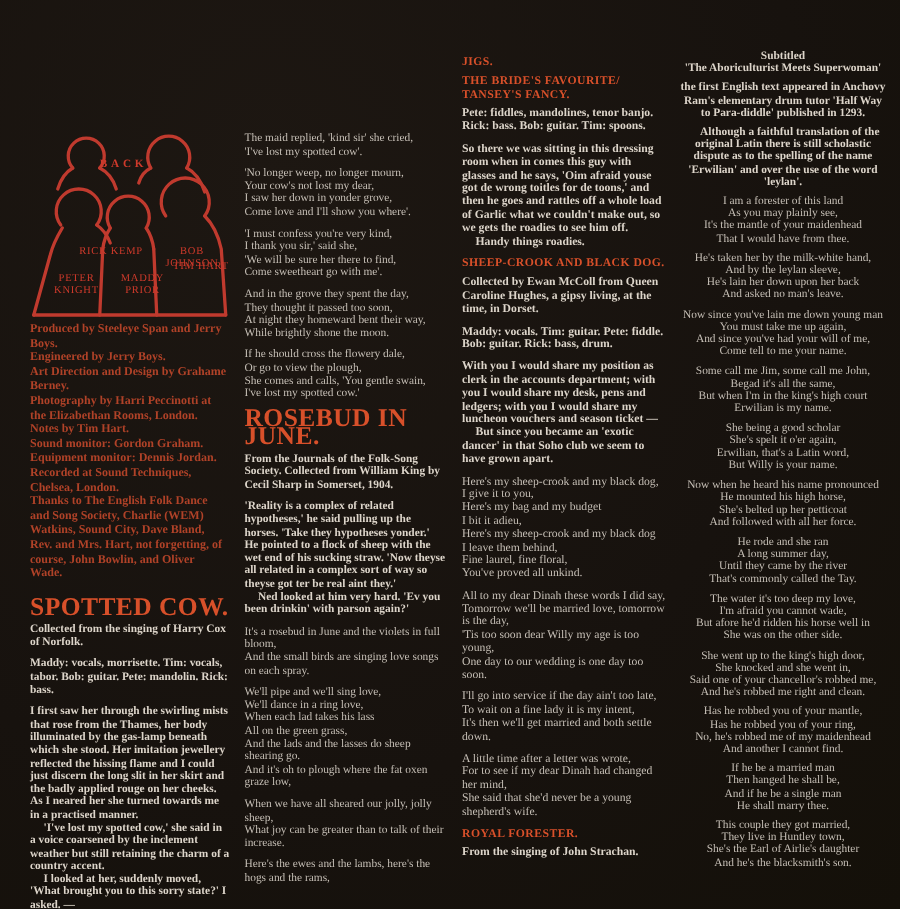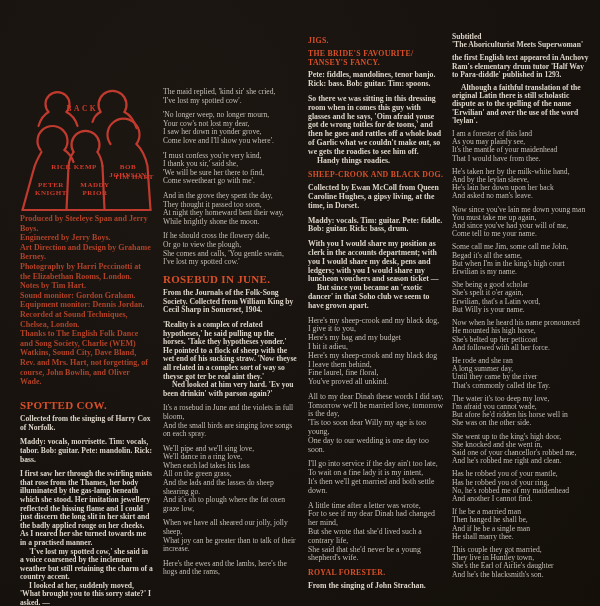--- a/index.html
+++ b/index.html
@@ -11,32 +11,32 @@
     font-family:"Liberation Serif","DejaVu Serif",serif;
   }
   .col{position:absolute;color:#c6bfb6;}
   .col1{left:20px;top:80px;width:133px;}
   .col2{left:163px;top:88px;width:134px;}
   .col3{left:308px;top:33px;width:136px;}
   .col4{left:452px;top:33px;width:140px;}
   .col1 .blocks{margin-top:2px;}
   .block{margin:0 0 6px 0;font-size:7.6px;line-height:8.6px;}
   .col3 .block{font-size:7.8px;line-height:8.8px;margin-bottom:6px;}
-  .col4 .block{font-size:7.6px;line-height:8.2px;margin-bottom:5px;}
-  .heading{color:#d8502a;font-weight:bold;font-size:11px;line-height:12.5px;letter-spacing:.3px;margin:5px 0 4px 0;}
+  .col4 .block{font-size:7.6px;line-height:8.2px;margin-bottom:5px;text-align:center;}
+  .heading{color:#d8502a;font-weight:bold;font-size:17px;line-height:12.5px;letter-spacing:.3px;margin:5px 0 4px 0;}
   .col3 .heading{margin:4px 0 4px 0;}
   .credits{color:#b04228;font-weight:bold;font-size:8px;line-height:9.6px;margin-bottom:12px;}
   .bold,.boldpara{color:#ddd5ca;font-weight:bold;}
   .verse{color:#c6bfb6;}
   .ln.ind{text-indent:9px;}
   
   .illo{position:relative;width:133px;height:132px;}
   .illo svg{position:absolute;left:0;top:0;}
   .illo .name{
-    position:absolute;color:#cf3a2b;font-weight:bold;font-size:7px;line-height:7.8px;
+    position:absolute;color:#cf3a2b;font-weight:normal;font-size:7px;line-height:7.8px;
     text-align:center;letter-spacing:.5px;
   }
 </style>
 </head>
 <body>
 
 <div class="page">
 
   <div class="col col1">
     <div class="illo">
@@ -202,21 +202,20 @@
           <div class="ln">One day to our wedding is one day too soon.</div>
         </div>
         <div class="block verse">
           <div class="ln">I'll go into service if the day ain't too late,</div>
           <div class="ln">To wait on a fine lady it is my intent,</div>
           <div class="ln">It's then we'll get married and both settle down.</div>
         </div>
         <div class="block verse">
           <div class="ln">A little time after a letter was wrote,</div>
           <div class="ln">For to see if my dear Dinah had changed her mind,</div>
-          <div class="ln">But she wrote that she'd lived such a contrary life,</div>
           <div class="ln">She said that she'd never be a young shepherd's wife.</div>
         </div>
         <div class="block heading">
           <div class="ln">ROYAL FORESTER.</div>
         </div>
         <div class="block bold">
           <div class="ln">From the singing of John Strachan.</div>
         </div>
       </div>
   </div>

